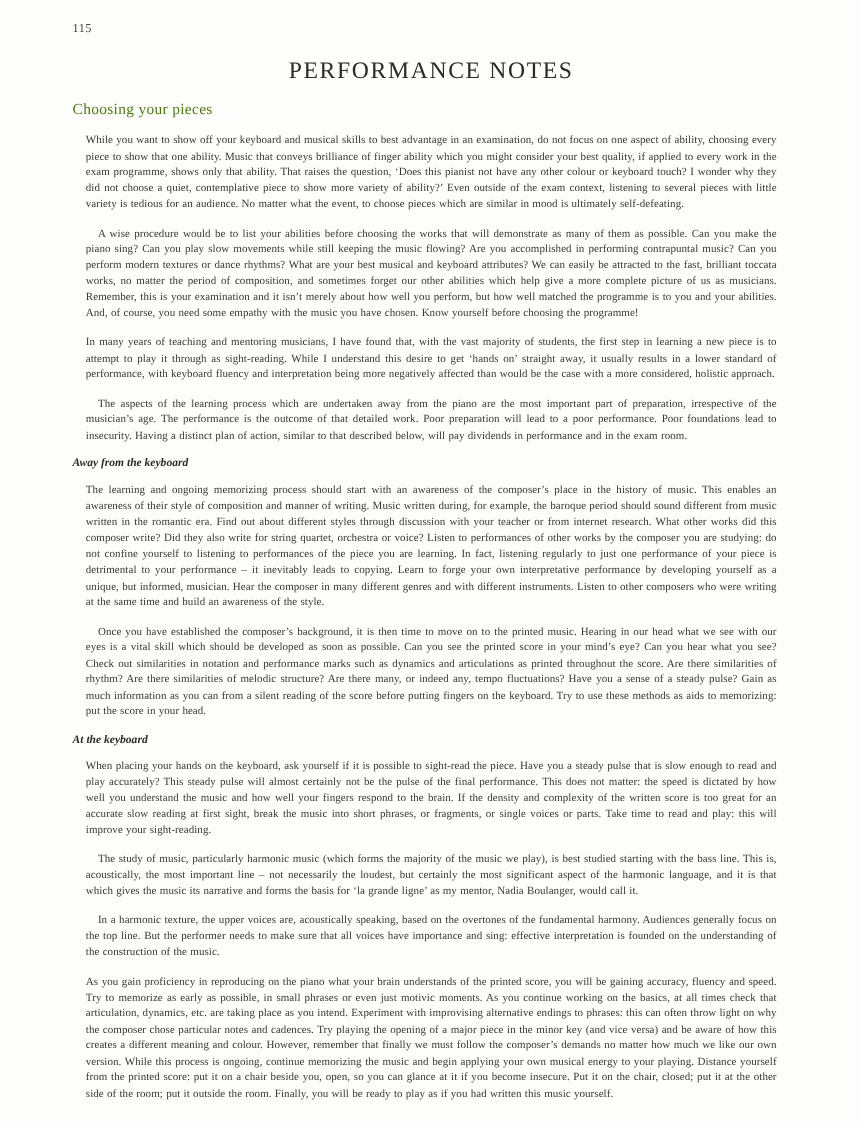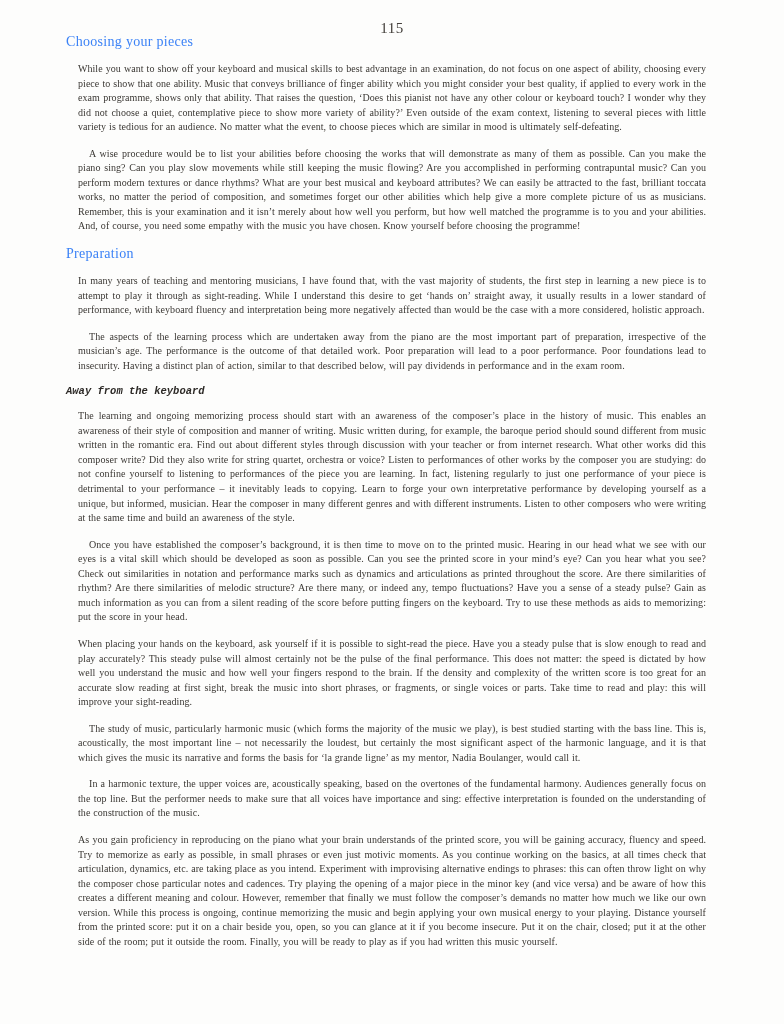--- a/index.html
+++ b/index.html
@@ -13,48 +13,47 @@
     height: 1024px;
     margin: 0 auto;
     background: #fdfdfc;
     box-sizing: border-box;
     padding: 20px 66px 0 66px;
     font-family: "Liberation Serif", "DejaVu Serif", serif;
     color: #35322f;
     overflow: hidden;
   }
   .page-number {
-    text-align: center;
-    font-size: 15px;
+    text-align: left;
+    font-size: 11px;
     color: #44403c;
     letter-spacing: 0.5px;
     height: 14px;
   }
   h1.title {
     margin: 18px 0 16px 0;
     text-align: center;
     font-size: 21.5px;
     font-weight: normal;
     letter-spacing: 1.5px;
     color: #2d2a27;
   }
   h2.section-heading {
     margin: 0 0 5px 0;
     font-size: 14px;
     font-weight: normal;
     letter-spacing: 0.3px;
-    color: #3b82f6;
+    color: #4d7c0f;
   }
   h3.subsection-heading {
     margin: 9px 0 4px 0;
     font-size: 10.5px;
     font-weight: bold;
     font-style: italic;
     color: #2d2a27;
-    font-family: Liberation Mono, monospace;
   }
   p.body-para {
     margin: 12px;
     font-size: 10px;
     line-height: 14.55px;
     text-align: justify;
     letter-spacing: 0.05px;
     word-spacing: 0.4px;
     color: #3a3733;
   }
@@ -62,36 +61,37 @@
     text-indent: 11px;
   }
 </style>
 </head>
 <body>
 
 <div class="page">
 
   <div class="page-number">115</div>
 
+  <h1 class="title">PERFORMANCE NOTES</h1>
 
   <section>
     <h2 class="section-heading">Choosing your pieces</h2>
     <p class="body-para">While you want to show off your keyboard and musical skills to best advantage in an examination, do not focus on one aspect of ability, choosing every piece to show that one ability. Music that conveys brilliance of finger ability which you might consider your best quality, if applied to every work in the exam programme, shows only that ability. That raises the question, ‘Does this pianist not have any other colour or keyboard touch? I wonder why they did not choose a quiet, contemplative piece to show more variety of ability?’ Even outside of the exam context, listening to several pieces with little variety is tedious for an audience. No matter what the event, to choose pieces which are similar in mood is ultimately self-defeating.</p>
     <p class="body-para indent">A wise procedure would be to list your abilities before choosing the works that will demonstrate as many of them as possible. Can you make the piano sing? Can you play slow movements while still keeping the music flowing? Are you accomplished in performing contrapuntal music? Can you perform modern textures or dance rhythms? What are your best musical and keyboard attributes? We can easily be attracted to the fast, brilliant toccata works, no matter the period of composition, and sometimes forget our other abilities which help give a more complete picture of us as musicians. Remember, this is your examination and it isn’t merely about how well you perform, but how well matched the programme is to you and your abilities. And, of course, you need some empathy with the music you have chosen. Know yourself before choosing the programme!</p>
   </section>
 
   <section>
-    <h2 class="section-heading">Preparation</h2>
     <p class="body-para">In many years of teaching and mentoring musicians, I have found that, with the vast majority of students, the first step in learning a new piece is to attempt to play it through as sight-reading. While I understand this desire to get ‘hands on’ straight away, it usually results in a lower standard of performance, with keyboard fluency and interpretation being more negatively affected than would be the case with a more considered, holistic approach.</p>
     <p class="body-para indent">The aspects of the learning process which are undertaken away from the piano are the most important part of preparation, irrespective of the musician’s age. The performance is the outcome of that detailed work. Poor preparation will lead to a poor performance. Poor foundations lead to insecurity. Having a distinct plan of action, similar to that described below, will pay dividends in performance and in the exam room.</p>
 
     <h3 class="subsection-heading">Away from the keyboard</h3>
     <p class="body-para">The learning and ongoing memorizing process should start with an awareness of the composer’s place in the history of music. This enables an awareness of their style of composition and manner of writing. Music written during, for example, the baroque period should sound different from music written in the romantic era. Find out about different styles through discussion with your teacher or from internet research. What other works did this composer write? Did they also write for string quartet, orchestra or voice? Listen to performances of other works by the composer you are studying: do not confine yourself to listening to performances of the piece you are learning. In fact, listening regularly to just one performance of your piece is detrimental to your performance – it inevitably leads to copying. Learn to forge your own interpretative performance by developing yourself as a unique, but informed, musician. Hear the composer in many different genres and with different instruments. Listen to other composers who were writing at the same time and build an awareness of the style.</p>
     <p class="body-para indent">Once you have established the composer’s background, it is then time to move on to the printed music. Hearing in our head what we see with our eyes is a vital skill which should be developed as soon as possible. Can you see the printed score in your mind’s eye? Can you hear what you see? Check out similarities in notation and performance marks such as dynamics and articulations as printed throughout the score. Are there similarities of rhythm? Are there similarities of melodic structure? Are there many, or indeed any, tempo fluctuations? Have you a sense of a steady pulse? Gain as much information as you can from a silent reading of the score before putting fingers on the keyboard. Try to use these methods as aids to memorizing: put the score in your head.</p>
 
+    <h3 class="subsection-heading">At the keyboard</h3>
     <p class="body-para">When placing your hands on the keyboard, ask yourself if it is possible to sight-read the piece. Have you a steady pulse that is slow enough to read and play accurately? This steady pulse will almost certainly not be the pulse of the final performance. This does not matter: the speed is dictated by how well you understand the music and how well your fingers respond to the brain. If the density and complexity of the written score is too great for an accurate slow reading at first sight, break the music into short phrases, or fragments, or single voices or parts. Take time to read and play: this will improve your sight-reading.</p>
     <p class="body-para indent">The study of music, particularly harmonic music (which forms the majority of the music we play), is best studied starting with the bass line. This is, acoustically, the most important line – not necessarily the loudest, but certainly the most significant aspect of the harmonic language, and it is that which gives the music its narrative and forms the basis for ‘la grande ligne’ as my mentor, Nadia Boulanger, would call it.</p>
     <p class="body-para indent">In a harmonic texture, the upper voices are, acoustically speaking, based on the overtones of the fundamental harmony. Audiences generally focus on the top line. But the performer needs to make sure that all voices have importance and sing: effective interpretation is founded on the understanding of the construction of the music.</p>
   </section>
 
   <section>
     <p class="body-para">As you gain proficiency in reproducing on the piano what your brain understands of the printed score, you will be gaining accuracy, fluency and speed. Try to memorize as early as possible, in small phrases or even just motivic moments. As you continue working on the basics, at all times check that articulation, dynamics, etc. are taking place as you intend. Experiment with improvising alternative endings to phrases: this can often throw light on why the composer chose particular notes and cadences. Try playing the opening of a major piece in the minor key (and vice versa) and be aware of how this creates a different meaning and colour. However, remember that finally we must follow the composer’s demands no matter how much we like our own version. While this process is ongoing, continue memorizing the music and begin applying your own musical energy to your playing. Distance yourself from the printed score: put it on a chair beside you, open, so you can glance at it if you become insecure. Put it on the chair, closed; put it at the other side of the room; put it outside the room. Finally, you will be ready to play as if you had written this music yourself.</p>
   </section>
 
 </div>

